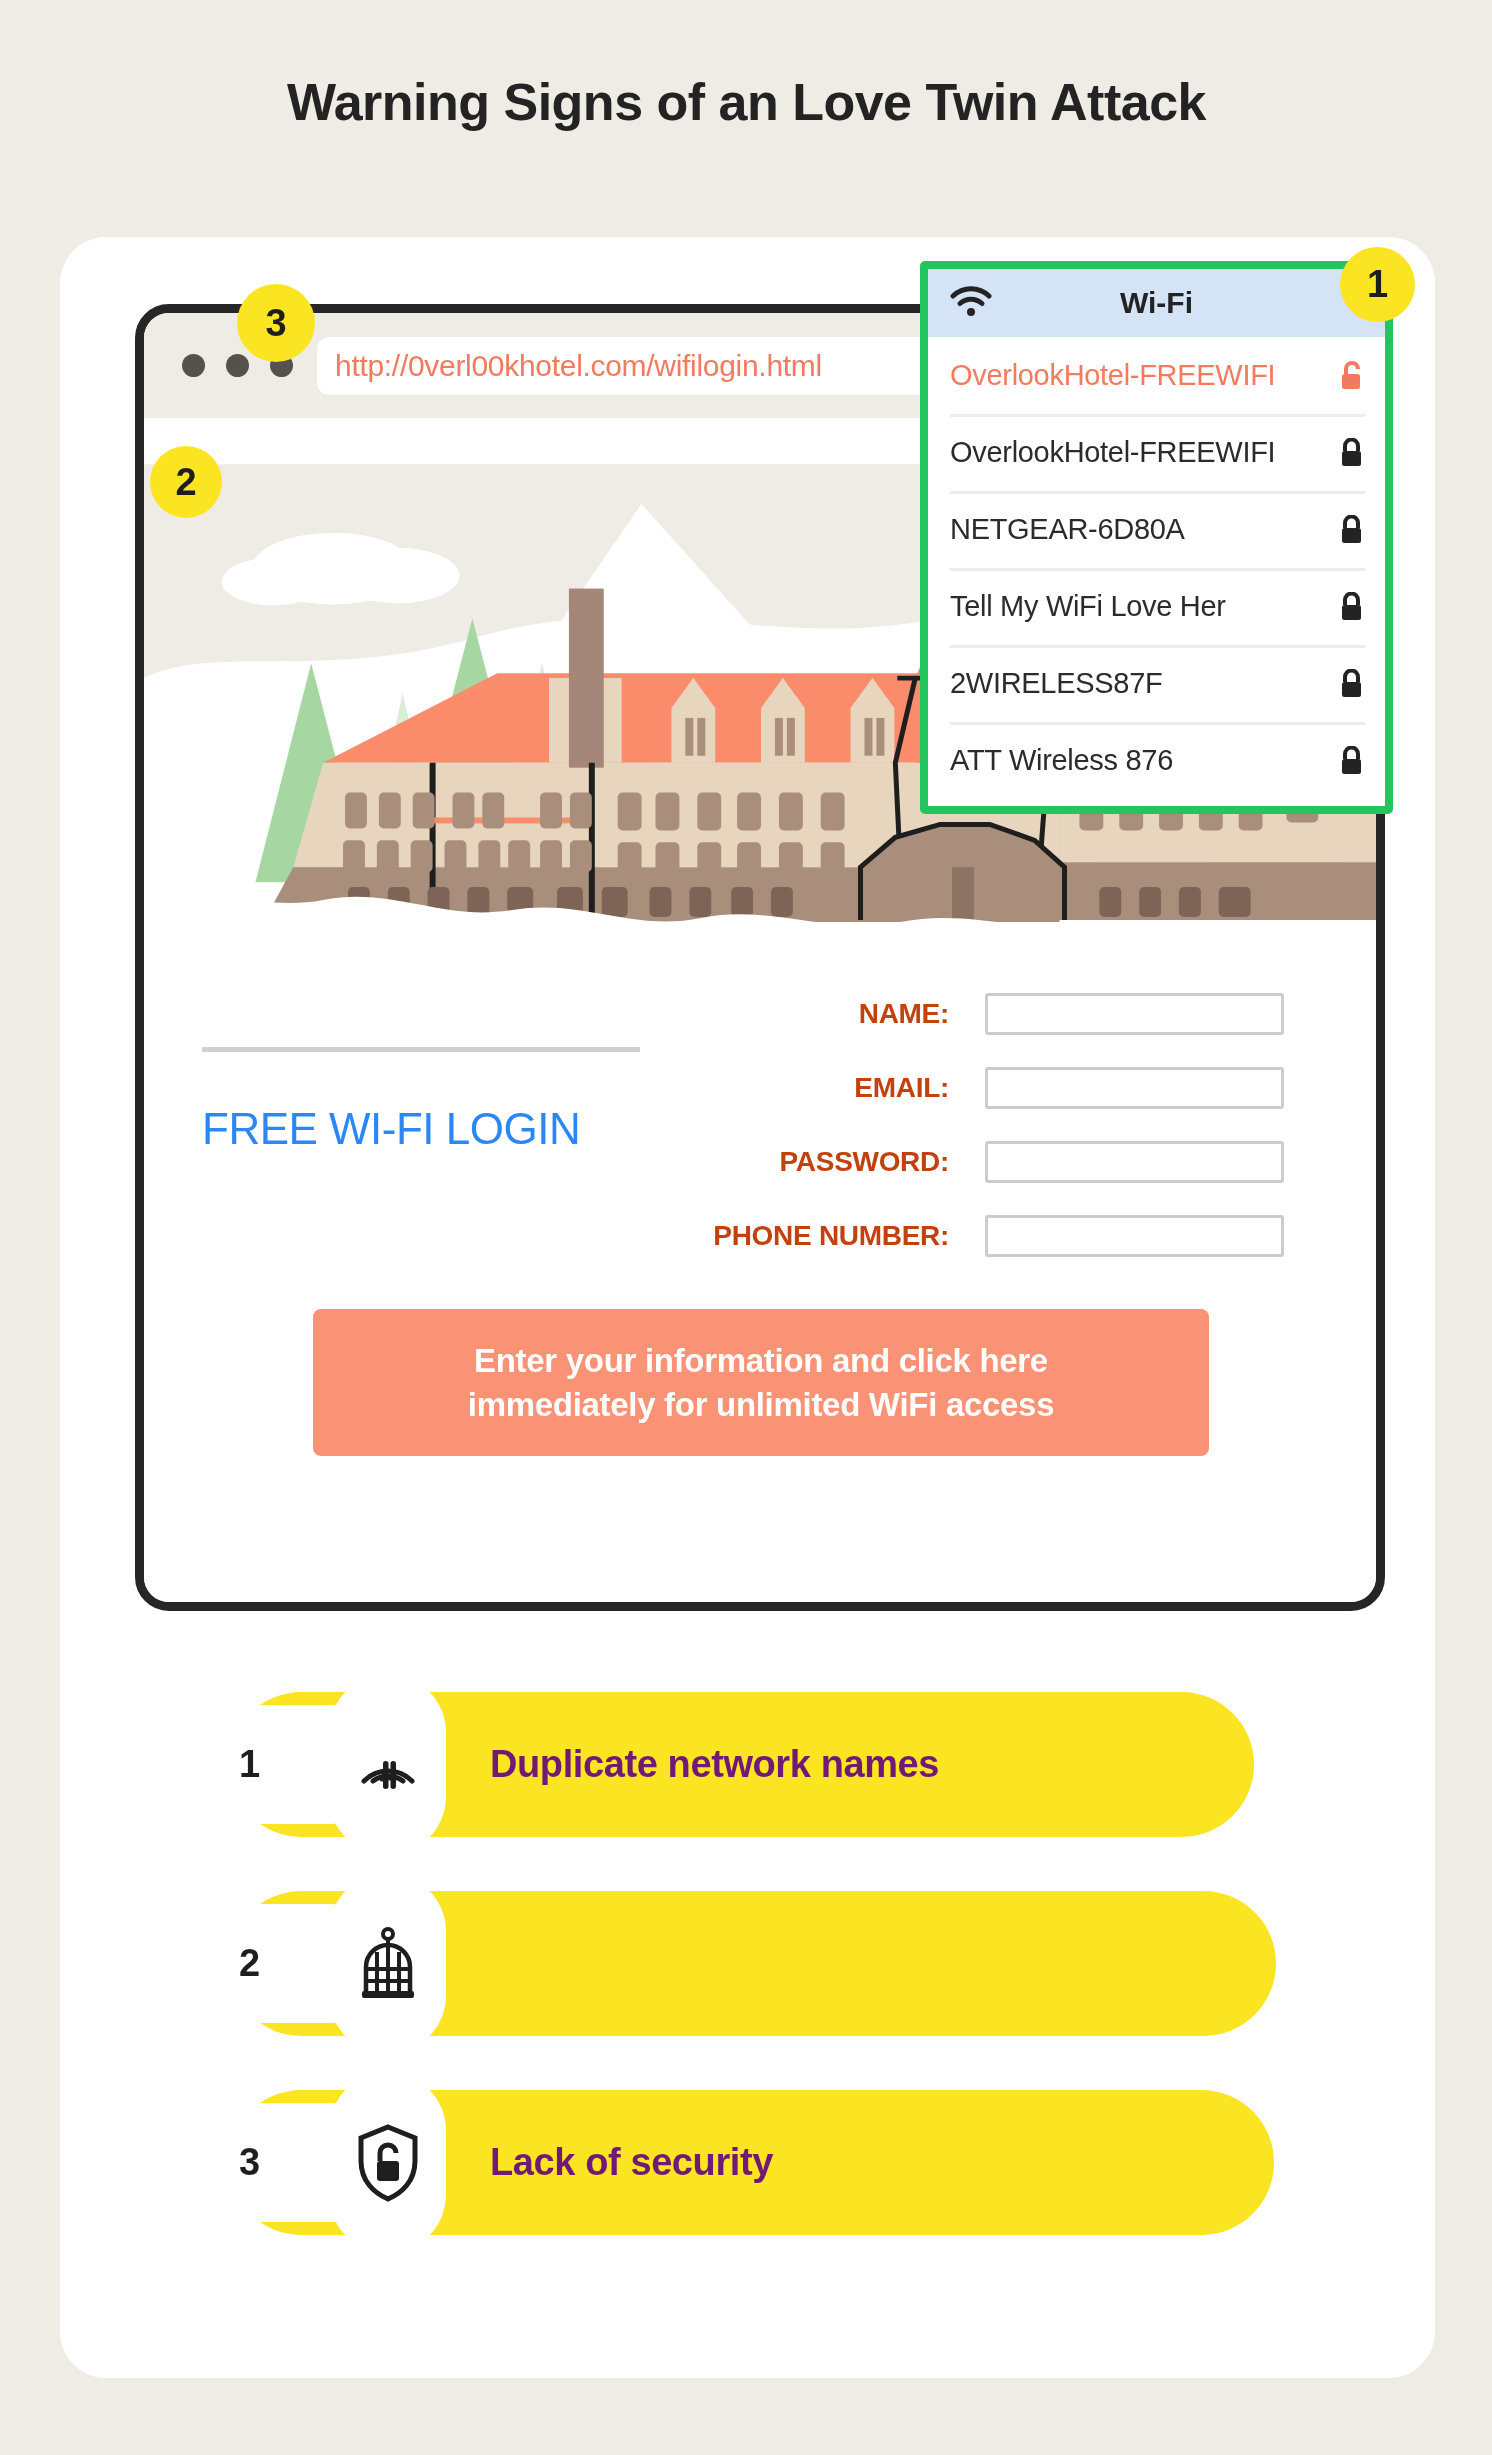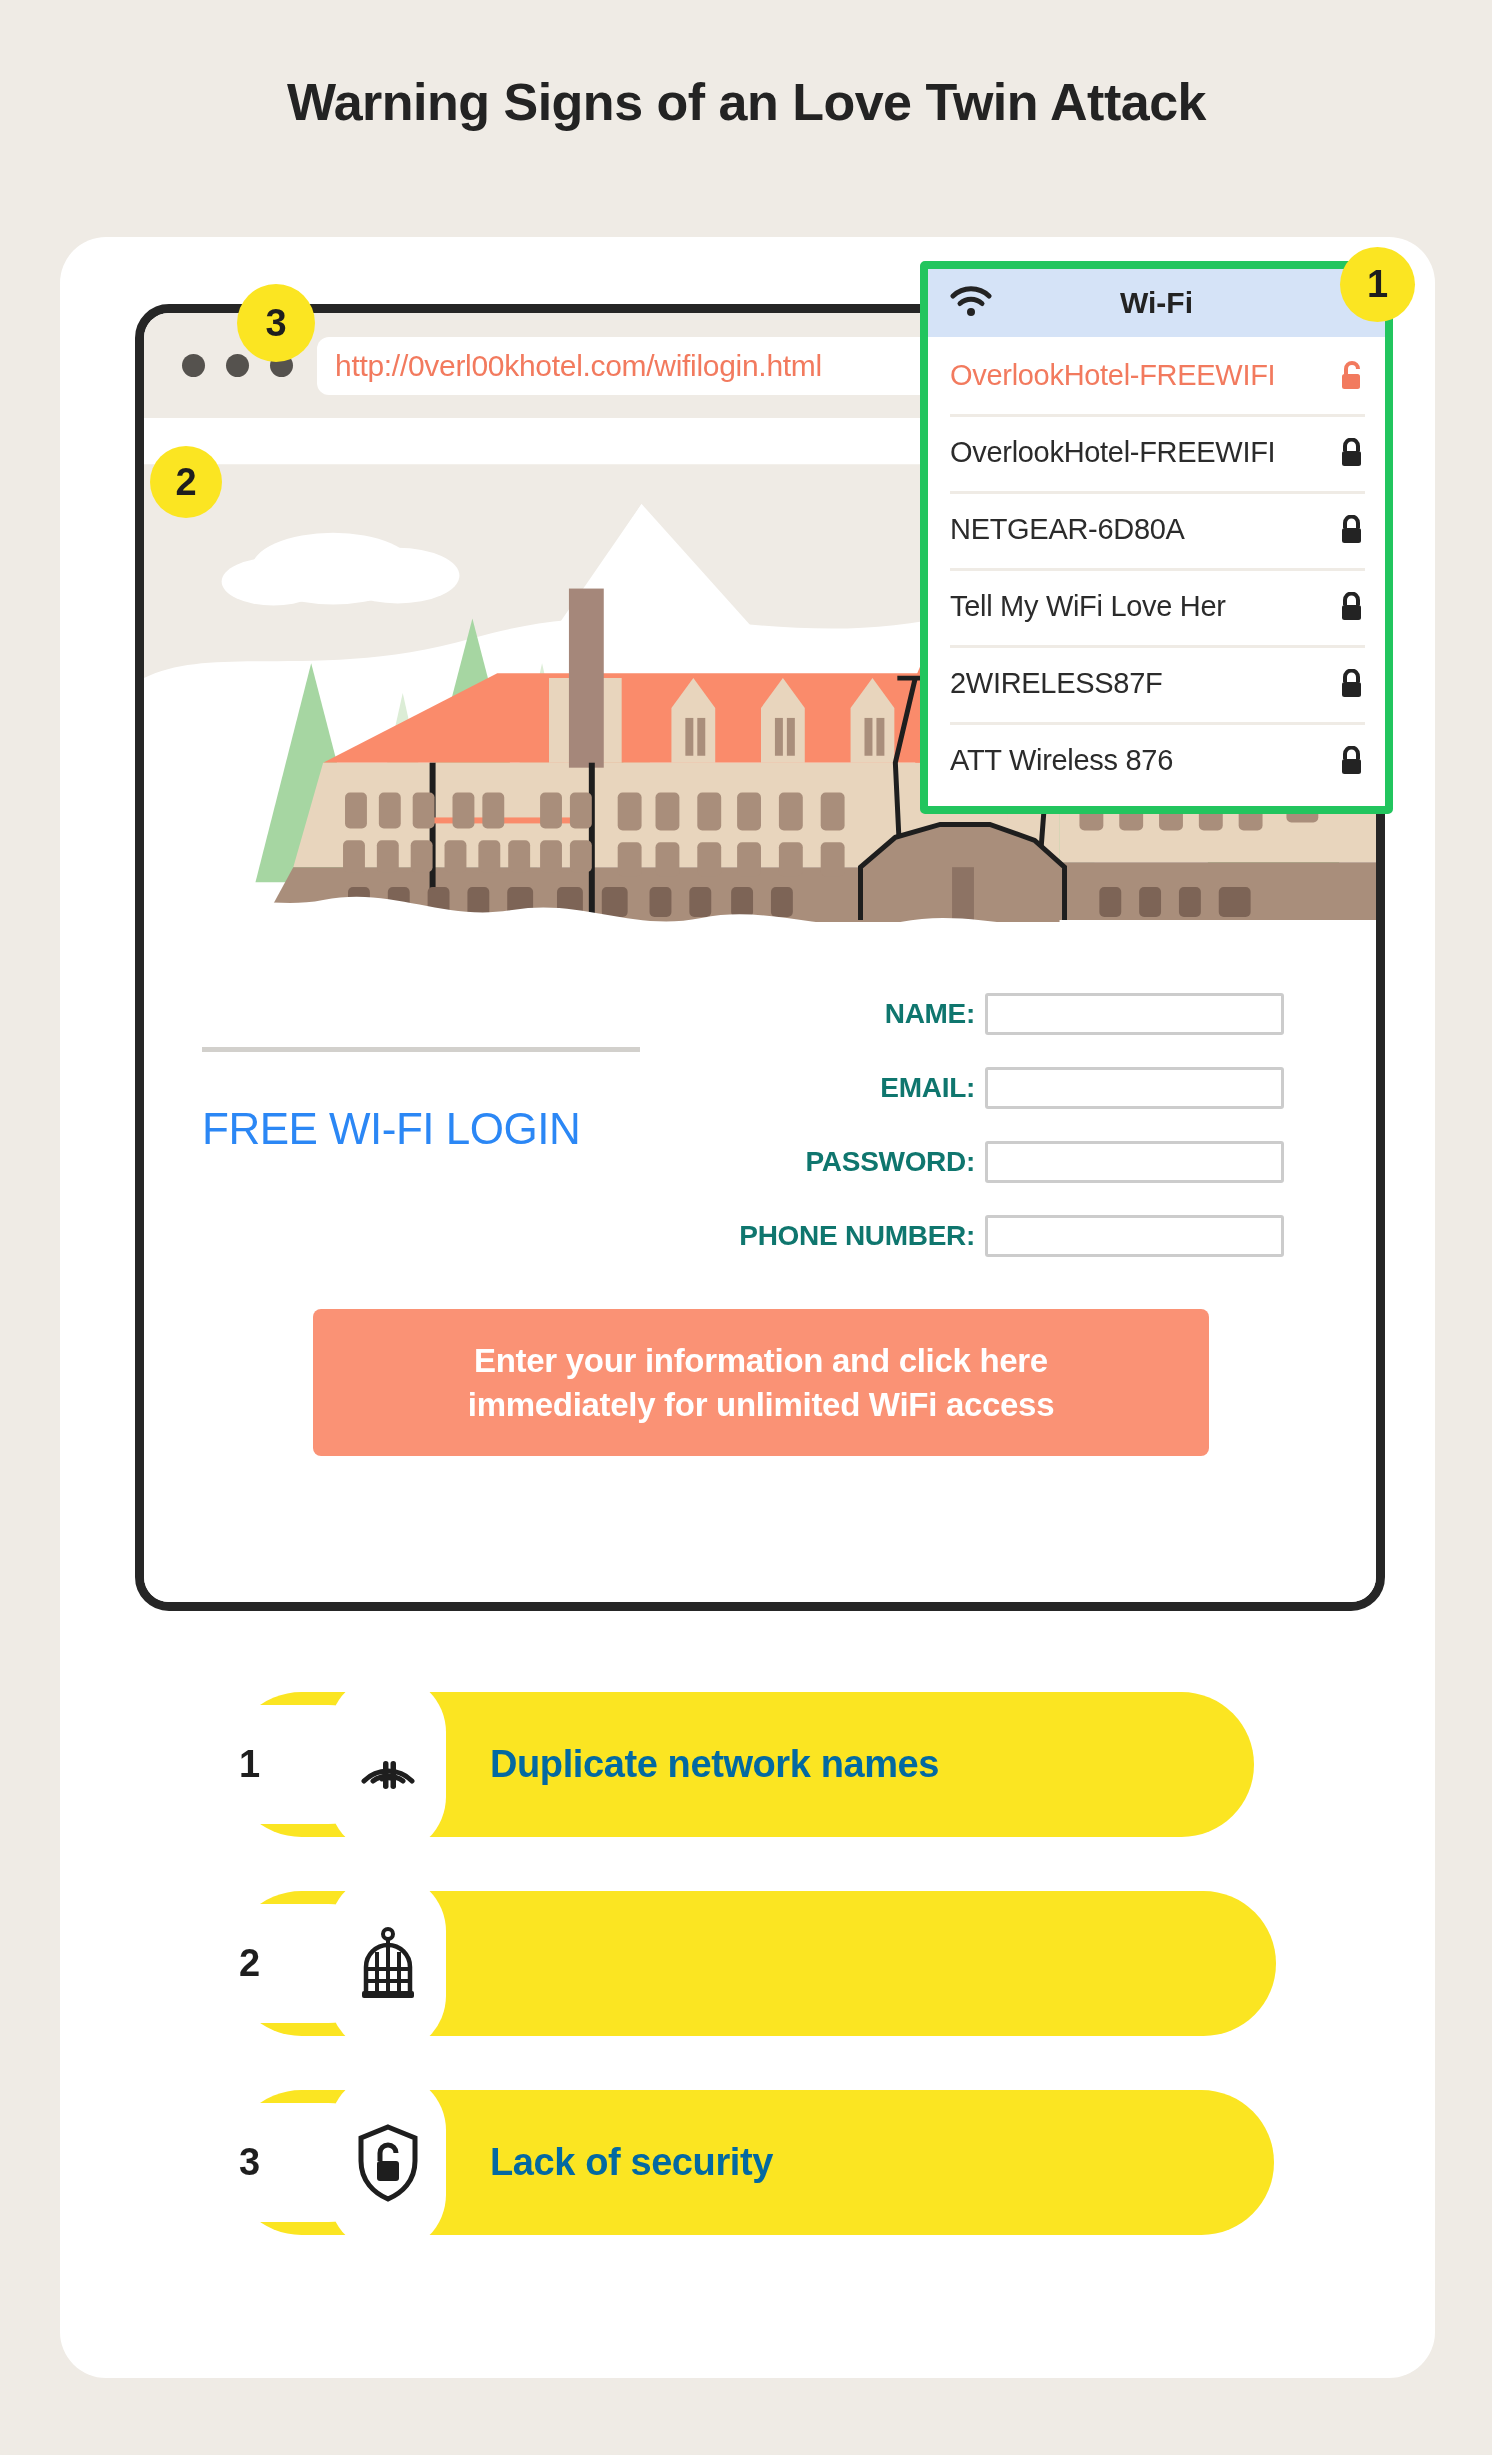--- a/index.html
+++ b/index.html
@@ -71,22 +71,22 @@
   .free-login {
     margin-top: 52px; font-size: 44px; color: #2b87f5; letter-spacing: -0.5px;
   }
   .login-right {
     position: absolute; left: 552px; top: 10px; width: 637px;
   }
   .field-row {
     display: flex; align-items: center; margin-bottom: 28px; height: 46px;
   }
   .field-label {
-    width: 289px; text-align: right; padding-right: 10px;
-    font-size: 28px; font-weight: bold; color: #0f766e; letter-spacing: -0.3px;
+    width: 289px; text-align: right; padding-right: 36px;
+    font-size: 28px; font-weight: bold; color: #c2410c; letter-spacing: -0.3px;
   }
   .field-input {
     width: 299px; height: 42px; background: #ffffff;
     border: 3px solid #cccccc; border-radius: 3px;
   }
   .cta-button {
     position: absolute; left: 169px; top: 328px;
     width: 896px; height: 147px; border: none;
     background: #fa9275; border-radius: 8px;
     color: #ffffff; font-size: 33px; font-weight: bold; line-height: 1.32;
@@ -155,21 +155,21 @@
     display: flex; align-items: center; padding-left: 40px;
     font-size: 38px; font-weight: bold; color: #1e1e1e;
   }
   .sign-icon-circle {
     position: absolute; left: 100px; top: -18px;
     width: 117px; height: 181px; background: #ffffff; border-radius: 59px;
     display: flex; align-items: center; justify-content: center;
   }
   .sign-label {
     position: absolute; left: 261px;
-    font-size: 38px; font-weight: bold; color: #0369a1; letter-spacing: -0.4px;
+    font-size: 38px; font-weight: bold; color: #701a75; letter-spacing: -0.4px;
     white-space: nowrap;
   }
 </style>
 </head>
 <body>
 
 <div class="page-title">Warning Signs of an Love Twin Attack</div>
 
 <div class="main-card"></div>
 

